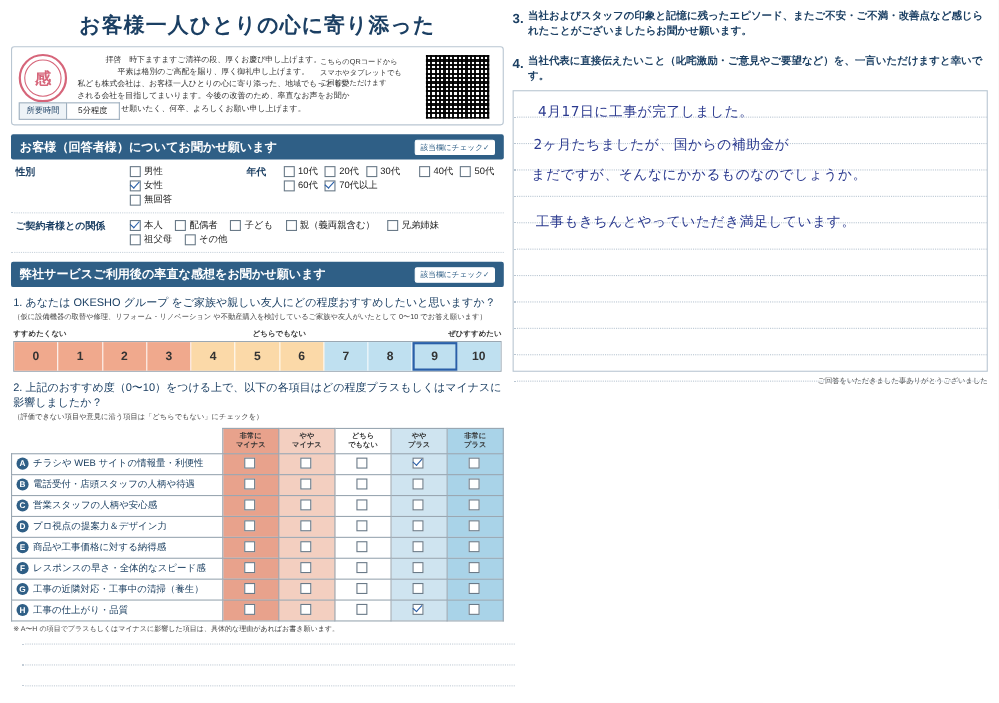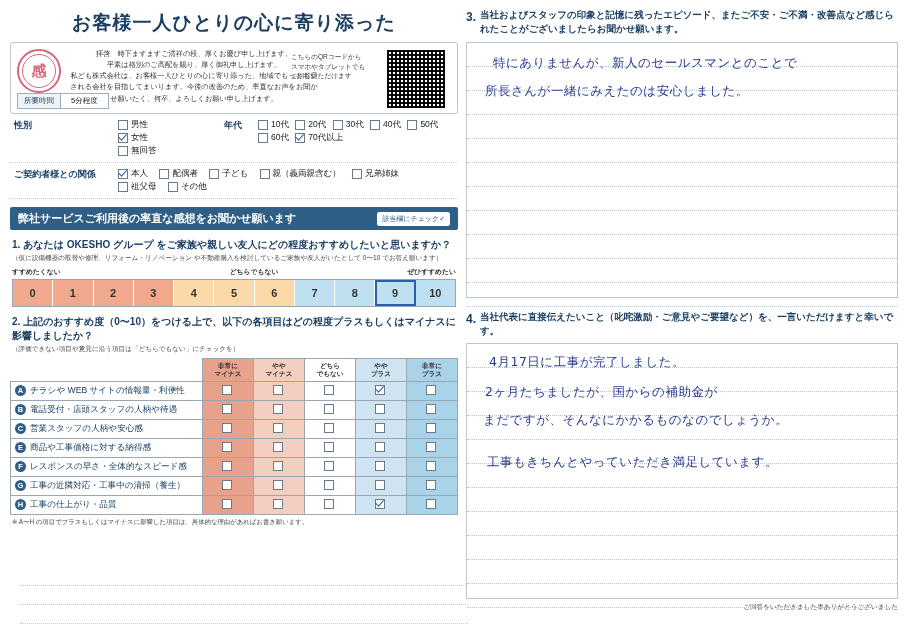--- a/index.html
+++ b/index.html
@@ -61,21 +61,21 @@
   .fbody{flex:1;font-size:8.5px;}
   .note{font-size:6.4px;color:#555;line-height:1.4;text-align:right;}
 
   .cb{display:inline-flex;align-items:center;margin-right:9px;font-size:8.5px;white-space:nowrap;}
   .box{width:8px;height:8px;border:1px solid #6a7a88;display:inline-block;margin-right:3px;
     position:relative;background:#fff;}
   .box.checked:after{content:"";position:absolute;left:1px;top:-2px;width:4px;height:7px;
     border:solid #2a5fa8;border-width:0 1.4px 1.4px 0;transform:rotate(42deg);}
 
   
-  .q{font-size:10px;font-weight:bold;color:#1b3f63;margin:8px 2px 2px 2px;line-height:1.4;}
+  .q{font-size:10px;font-weight:normal;color:#1b3f63;margin:8px 2px 2px 2px;line-height:1.4;}
   .qsub{font-size:6.6px;color:#444;margin:0 2px 4px 2px;line-height:1.35;}
   .scale-labels{display:flex;font-size:6.8px;color:#333;margin:0 2px;}
   .sl{font-weight:bold;}
   .nps{display:flex;margin:2px 2px 0 2px;border:1px solid #9aa7b2;}
   .nps div{flex:1;height:26px;border-right:1px solid #fff;display:flex;align-items:center;
     justify-content:center;font-size:11px;font-weight:bold;color:#333;}
   .nps div:last-child{border-right:none;}
 
   
   table.matrix{border-collapse:collapse;width:100%;margin-top:4px;font-size:8.5px;}
@@ -123,20 +123,24 @@
 スマホやタブレットでも
 ご回答いただけます</div>
         <div class="qr"></div>
       </div>
       <div class="time-row">
         <span class="time-label">所要時間</span>
         <span class="time-value">5分程度</span>
       </div>
     </div>
 
+    <div class="bar">
+      <span>お客様（回答者様）についてお聞かせ願います</span>
+      <span class="chk">該当欄にチェック✓</span>
+    </div>
 
 
     <div class="frow">
       <div class="flabel">性別</div>
       <div class="fbody">
         <span class="cb">
             <i class="box"></i>
             <span>男性</span>
           </span>
         <span class="cb">
@@ -152,21 +156,21 @@
       <div class="flabel" style="width:34px">年代</div>
       <div class="fbody" style="flex:none;width:196px">
         <span class="cb" style="margin-right:4px">
             <i class="box"></i>
             <span>10代</span>
           </span>
         <span class="cb" style="margin-right:4px">
             <i class="box"></i>
             <span>20代</span>
           </span>
-        <span class="cb" style="margin-right:4px">
+        <span class="cb" style="margin-right:15px">
             <i class="box"></i>
             <span>30代</span>
           </span>
         <span class="cb" style="margin-right:4px">
             <i class="box"></i>
             <span>40代</span>
           </span>
         <span class="cb" style="margin-right:4px">
             <i class="box"></i>
             <span>50代</span>
@@ -288,20 +292,28 @@
           </tr>
           <tr>
             <td class="item"><span class="circ">C</span>営業スタッフの人柄や安心感</td>
             <td class="cell" style="background: rgb(232, 162, 140);"><i class="box"></i></td>
             <td class="cell" style="background: rgb(243, 207, 192);"><i class="box"></i></td>
             <td class="cell" style="background: rgb(255, 255, 255);"><i class="box"></i></td>
             <td class="cell" style="background: rgb(207, 228, 240);"><i class="box"></i></td>
             <td class="cell" style="background: rgb(169, 211, 232);"><i class="box"></i></td>
           </tr>
           <tr>
+            <td class="item"><span class="circ">D</span>プロ視点の提案力＆デザイン力</td>
+            <td class="cell" style="background: rgb(232, 162, 140);"><i class="box"></i></td>
+            <td class="cell" style="background: rgb(243, 207, 192);"><i class="box"></i></td>
+            <td class="cell" style="background: rgb(255, 255, 255);"><i class="box"></i></td>
+            <td class="cell" style="background: rgb(207, 228, 240);"><i class="box"></i></td>
+            <td class="cell" style="background: rgb(169, 211, 232);"><i class="box"></i></td>
+          </tr>
+          <tr>
             <td class="item"><span class="circ">E</span>商品や工事価格に対する納得感</td>
             <td class="cell" style="background: rgb(232, 162, 140);"><i class="box"></i></td>
             <td class="cell" style="background: rgb(243, 207, 192);"><i class="box"></i></td>
             <td class="cell" style="background: rgb(255, 255, 255);"><i class="box"></i></td>
             <td class="cell" style="background: rgb(207, 228, 240);"><i class="box"></i></td>
             <td class="cell" style="background: rgb(169, 211, 232);"><i class="box"></i></td>
           </tr>
           <tr>
             <td class="item"><span class="circ">F</span>レスポンスの早さ・全体的なスピード感</td>
             <td class="cell" style="background: rgb(232, 162, 140);"><i class="box"></i></td>
@@ -337,35 +349,20 @@
     </div>
   </div>
 
   <div class="col-right">
 
     <div class="qr-head">
       <span class="qnum">3.</span>
       <span>当社およびスタッフの印象と記憶に残ったエピソード、またご不安・ご不満・改善点など感じられたことがございましたらお聞かせ願います。</span>
     </div>
 
-    <div class="lines" style="height:254px">
-      <div class="ln"></div>
-      <div class="ln"></div>
-      <div class="ln"></div>
-      <div class="ln"></div>
-      <div class="ln"></div>
-      <div class="ln"></div>
-      <div class="ln"></div>
-      <div class="ln"></div>
-      <div class="ln"></div>
-      <div class="ln"></div>
-      <div class="ln"></div>
-      <div class="hand" style="left:26px;top:12px">特にありませんが、新人のセールスマンとのことで</div>
-      <div class="hand" style="left:18px;top:40px">所長さんが一緒にみえたのは安心しました。</div>
-    </div>
 
     <div class="qr-head" style="margin-top:12px">
       <span class="qnum">4.</span>
       <span>当社代表に直接伝えたいこと（叱咤激励・ご意見やご要望など）を、一言いただけますと幸いです。</span>
     </div>
 
     <div class="lines" style="height:254px">
       <div class="ln"></div>
       <div class="ln"></div>
       <div class="ln"></div>

